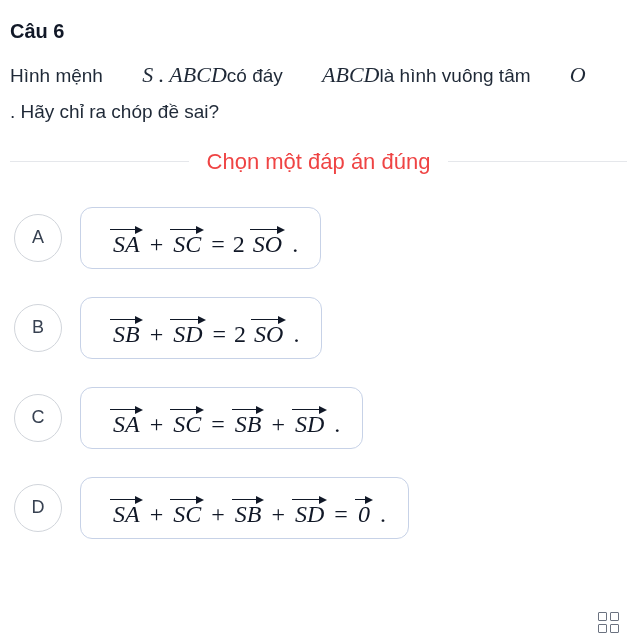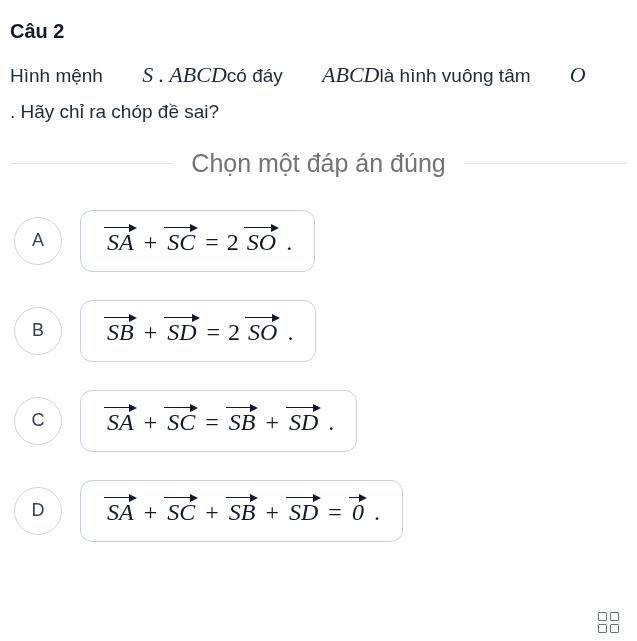--- a/index.html
+++ b/index.html
@@ -32,22 +32,22 @@
       font-size: 22px;
       margin-left: 34px;
     }
     .bold-word {
       font-weight: 400;
     }
     .instruction-row {
       display: flex;
       align-items: center;
       margin-bottom: 32px;
-      color: #737373;
-      font-size: 25px;
+      color: #ef4444;
+      font-size: 22px;
     }
     .instruction-line {
       flex: 1;
       height: 1px;
       background: #e5e7eb;
     }
     .instruction-text {
       padding: 0 18px;
       white-space: nowrap;
     }
@@ -71,23 +71,23 @@
       align-items: center;
       justify-content: center;
       font-size: 18px;
       color: #374151;
       flex-shrink: 0;
       background: #fff;
     }
     .option-box {
       border: 1.5px solid #c7d2e7;
       border-radius: 12px;
-      padding: 14px 22px 10px 22px;
+      padding: 14px 22px 10px 28px;
       display: inline-flex;
-      align-items: center;
+      align-items: flex-end;
       min-height: 62px;
     }
     .equation {
       font-family: 'Times New Roman', serif;
       font-style: italic;
       font-size: 24px;
       color: #111827;
       display: inline-flex;
       align-items: center;
       gap: 2px;
@@ -140,21 +140,21 @@
       gap: 3px;
     }
     .bottom-icon span {
       border: 1.5px solid #6b7280;
       border-radius: 1px;
     }
   </style>
 </head>
 <body>
 
-<div class="question-header">Câu 2</div>
+<div class="question-header">Câu 6</div>
 
 <div class="question-text">
   <span>Hình mệnh </span><span class="math-italic">S . ABCD</span><span>có đáy </span><span class="math-italic">ABCD</span><span>là hình vuông tâm </span><span class="math-italic">O</span><br><span>. Hãy chỉ ra chóp đề </span><span class="bold-word">sai</span><span>?</span>
 </div>
 
 <div class="instruction-row">
   <div class="instruction-line"></div>
   <div class="instruction-text">Chọn một đáp án đúng</div>
   <div class="instruction-line"></div>
 </div>

